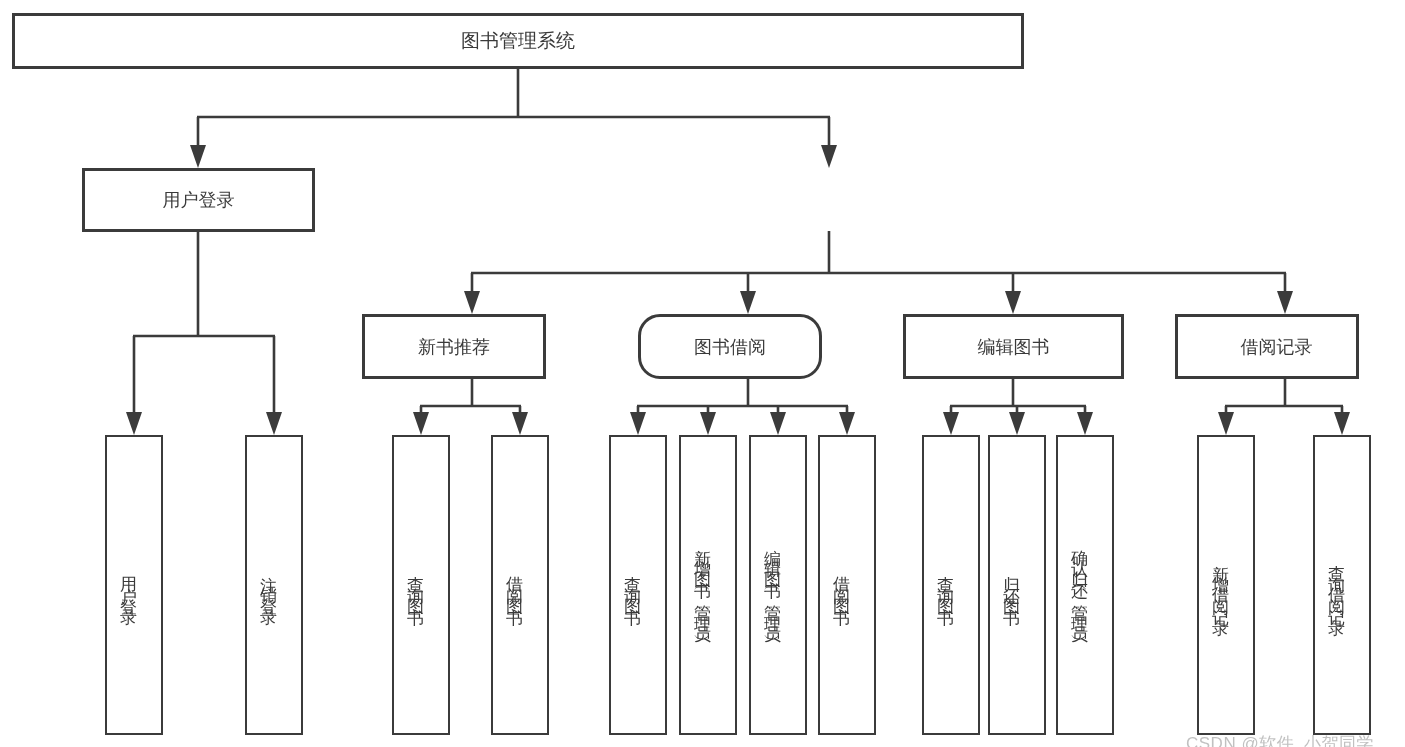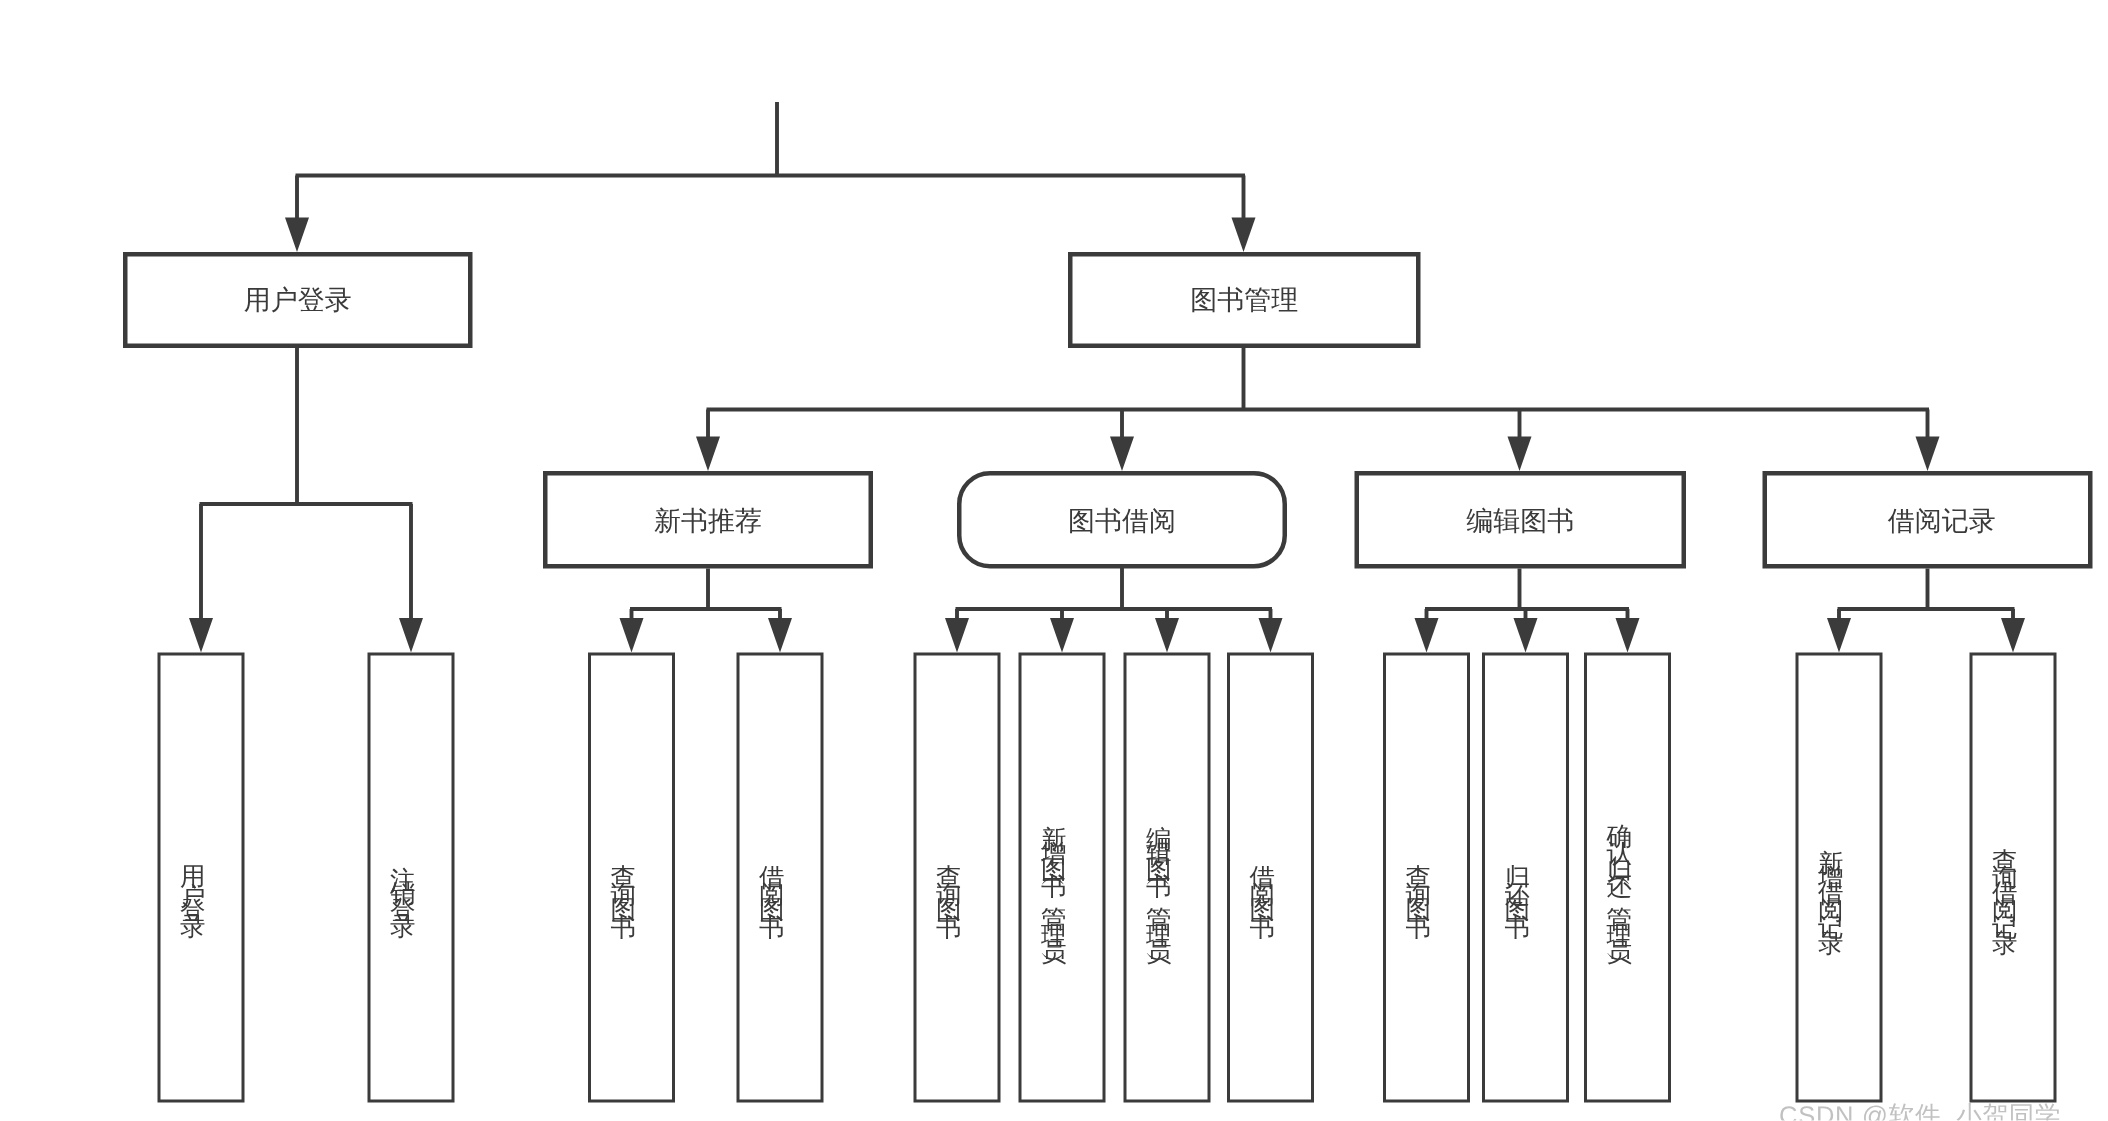--- a/index.html
+++ b/index.html
@@ -13,21 +13,21 @@
   .node{
     position:absolute;box-sizing:border-box;background:#ffffff;
     border:3px solid #3b3b3b;color:#3a3a3a;
     display:flex;align-items:center;justify-content:center;
     white-space:nowrap;z-index:2;
   }
   .node.root{left:12px;top:13px;width:1012px;height:56px;font-size:19px;}
   .node.lvl2{height:64px;top:168px;font-size:18px;}
   .node.lvl2.a{left:82px;width:233px;}
   .node.lvl2.b{left:712px;width:235px;}
-  .node.lvl3{top:314px;height:65px;width:220px;font-size:18px;}
+  .node.lvl3{top:314px;height:65px;width:184px;font-size:18px;}
   .node.lvl3.c0{left:362px;}
   .node.lvl3.c1{left:638px;border-radius:22px;}
   .node.lvl3.c2{left:903px;width:221px;}
   .node.lvl3.c3{left:1175px;padding-left:19px;}
   .leaf{
     position:absolute;box-sizing:border-box;background:#ffffff;
     border:2.5px solid #3b3b3b;color:#3a3a3a;
     top:435px;width:58px;height:300px;z-index:2;
     display:flex;align-items:center;justify-content:center;
   }
@@ -94,23 +94,23 @@
       <line x1="1017" y1="406" x2="1017" y2="417" stroke="#3b3b3b" stroke-width="2.6"></line>
       <polygon points="1009,412 1025,412 1017,435" fill="#3b3b3b"></polygon>
       <line x1="1085" y1="406" x2="1085" y2="417" stroke="#3b3b3b" stroke-width="2.6"></line>
       <polygon points="1077,412 1093,412 1085,435" fill="#3b3b3b"></polygon>
       <line x1="1226" y1="406" x2="1226" y2="417" stroke="#3b3b3b" stroke-width="2.6"></line>
       <polygon points="1218,412 1234,412 1226,435" fill="#3b3b3b"></polygon>
       <line x1="1342" y1="406" x2="1342" y2="417" stroke="#3b3b3b" stroke-width="2.6"></line>
       <polygon points="1334,412 1350,412 1342,435" fill="#3b3b3b"></polygon>
     </svg>
 
+  <div class="node root">图书管理系统</div>
 
   <div class="node lvl2 a">用户登录</div>
-  <div class="node lvl2 b">图书管理</div>
 
   <div class="node lvl3 c0">新书推荐</div>
   <div class="node lvl3 c1">图书借阅</div>
   <div class="node lvl3 c2">编辑图书</div>
   <div class="node lvl3 c3">借阅记录</div>
 
   <div class="leaf" style="left:105px">
     <span class="vtext">用户登录</span>
   </div>
   <div class="leaf" style="left:245px">

